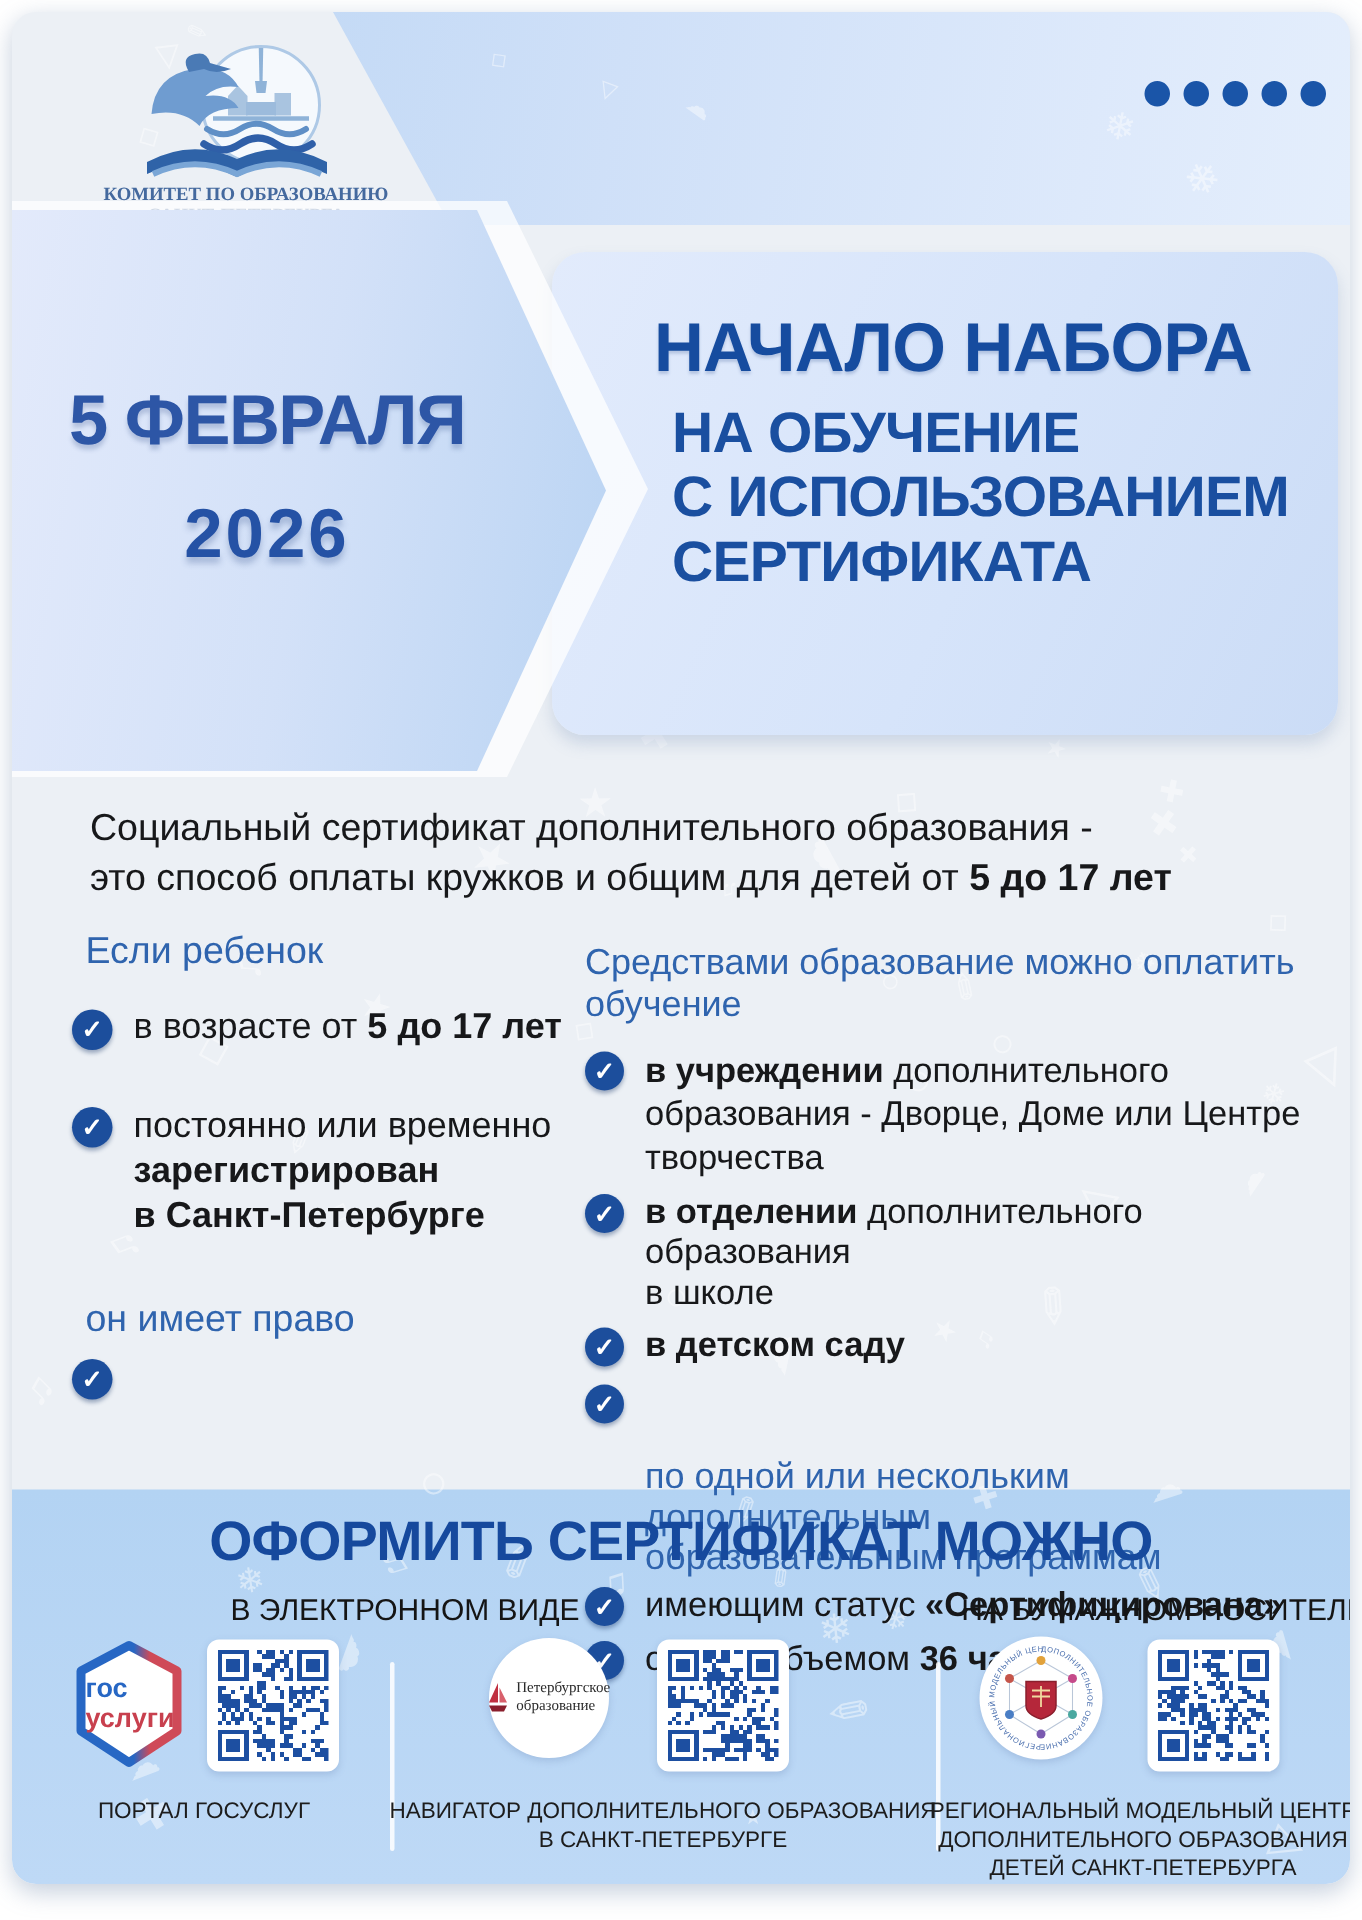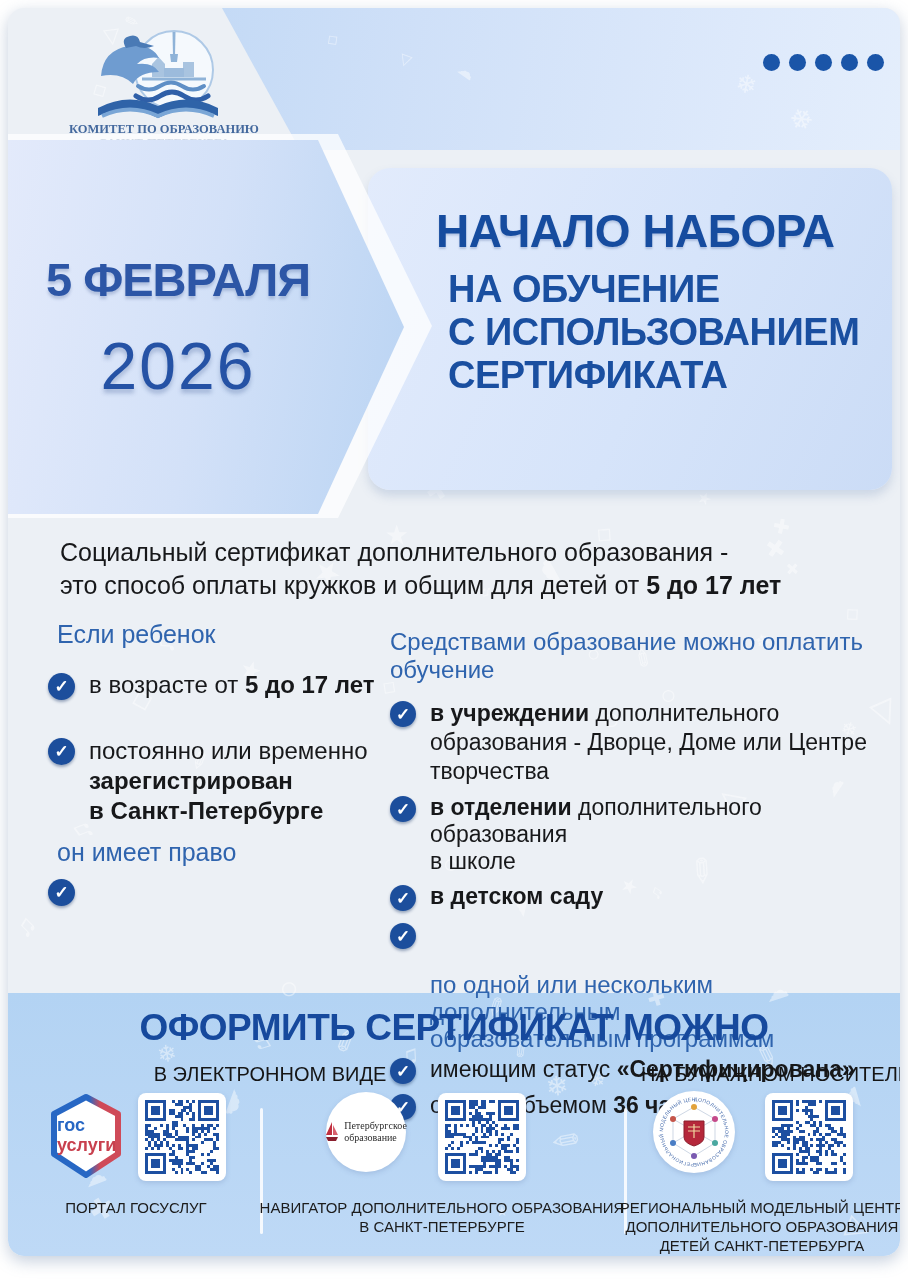--- a/index.html
+++ b/index.html
@@ -30,22 +30,22 @@
     color:#1a4fa0;line-height:43px;letter-spacing:-.5px;}
   .chevron-white{position:absolute;left:0;top:126px;width:424px;height:384px;z-index:3;
     background:rgba(255,255,255,.75);
     clip-path:polygon(0 0,330px 0,100% 50%,330px 100%,0 100%);}
   .arrow{position:absolute;left:0;top:132px;width:396px;height:374px;z-index:4;
     background:linear-gradient(100deg,#e3eafb 0%,#d3e1f8 50%,#bad4f3 100%);
     clip-path:polygon(0 0,310px 0,100% 50%,310px 100%,0 100%);
     filter:drop-shadow(4px 6px 8px rgba(90,120,170,.3));}
   .date1{position:absolute;left:0;top:112px;width:340px;text-align:center;font-size:47px;
     font-weight:800;color:#2d56a6;letter-spacing:-1px;text-shadow:0 3px 3px rgba(50,80,140,.25);}
-  .date2{position:absolute;left:0;top:188px;width:340px;text-align:center;font-size:66px;
-    font-weight:400;color:#2552a5;letter-spacing:2px;text-shadow:0 4px 4px rgba(50,80,140,.3);}
+  .date2{position:absolute;left:0;top:188px;width:340px;text-align:center;font-size:46px;
+    font-weight:700;color:#2552a5;letter-spacing:2px;text-shadow:0 4px 4px rgba(50,80,140,.3);}
   
   .intro{position:absolute;left:52px;top:528px;z-index:5;font-size:25px;line-height:33px;color:#17181a;}
   .col{position:absolute;z-index:5;color:#17181a;}
   .col-left{left:40px;top:612px;width:330px;font-size:24px;}
   .col-right{left:382px;top:612px;width:502px;font-size:23px;}
   .blue-h{color:#2f64ae;font-weight:400;}
   .col-left .blue-h{font-size:25px;padding-left:9px;}
   .col-right .blue-h{font-size:24px;padding-top:8px;}
   .item{display:flex;gap:14px;align-items:flex-start;}
   .check{width:27px;height:27px;border-radius:50%;background:#1c4e9c;color:#fff;font-size:17px;
@@ -220,21 +220,21 @@
     <div class="item" style="margin-top:22px">
       <span class="check">✓</span>
       <div class="lh28"><span>в возрасте от </span><b>5 до 17 лет</b></div>
     </div>
     <div class="item" style="margin-top:36px">
       <span class="check">✓</span>
       <div class="lh30"><span>постоянно или временно</span><br>
         <b>зарегистрирован</b><br>
         <b>в Санкт-Петербурге</b></div>
     </div>
-    <div class="blue-h" style="margin-top:12px">он имеет право</div>
+    <div class="blue-h" style="margin-top:39px">он имеет право</div>
     <div class="item" style="margin-top:10px">
       <span class="check">✓</span>
     </div>
   </div>
 
   <div class="col col-right">
     <div class="blue-h">Средствами образование можно оплатить обучение</div>
     <div class="item" style="margin-top:15px">
       <span class="check">✓</span>
       <div class="lh29"><b>в учреждении</b><span> дополнительного</span><br>

